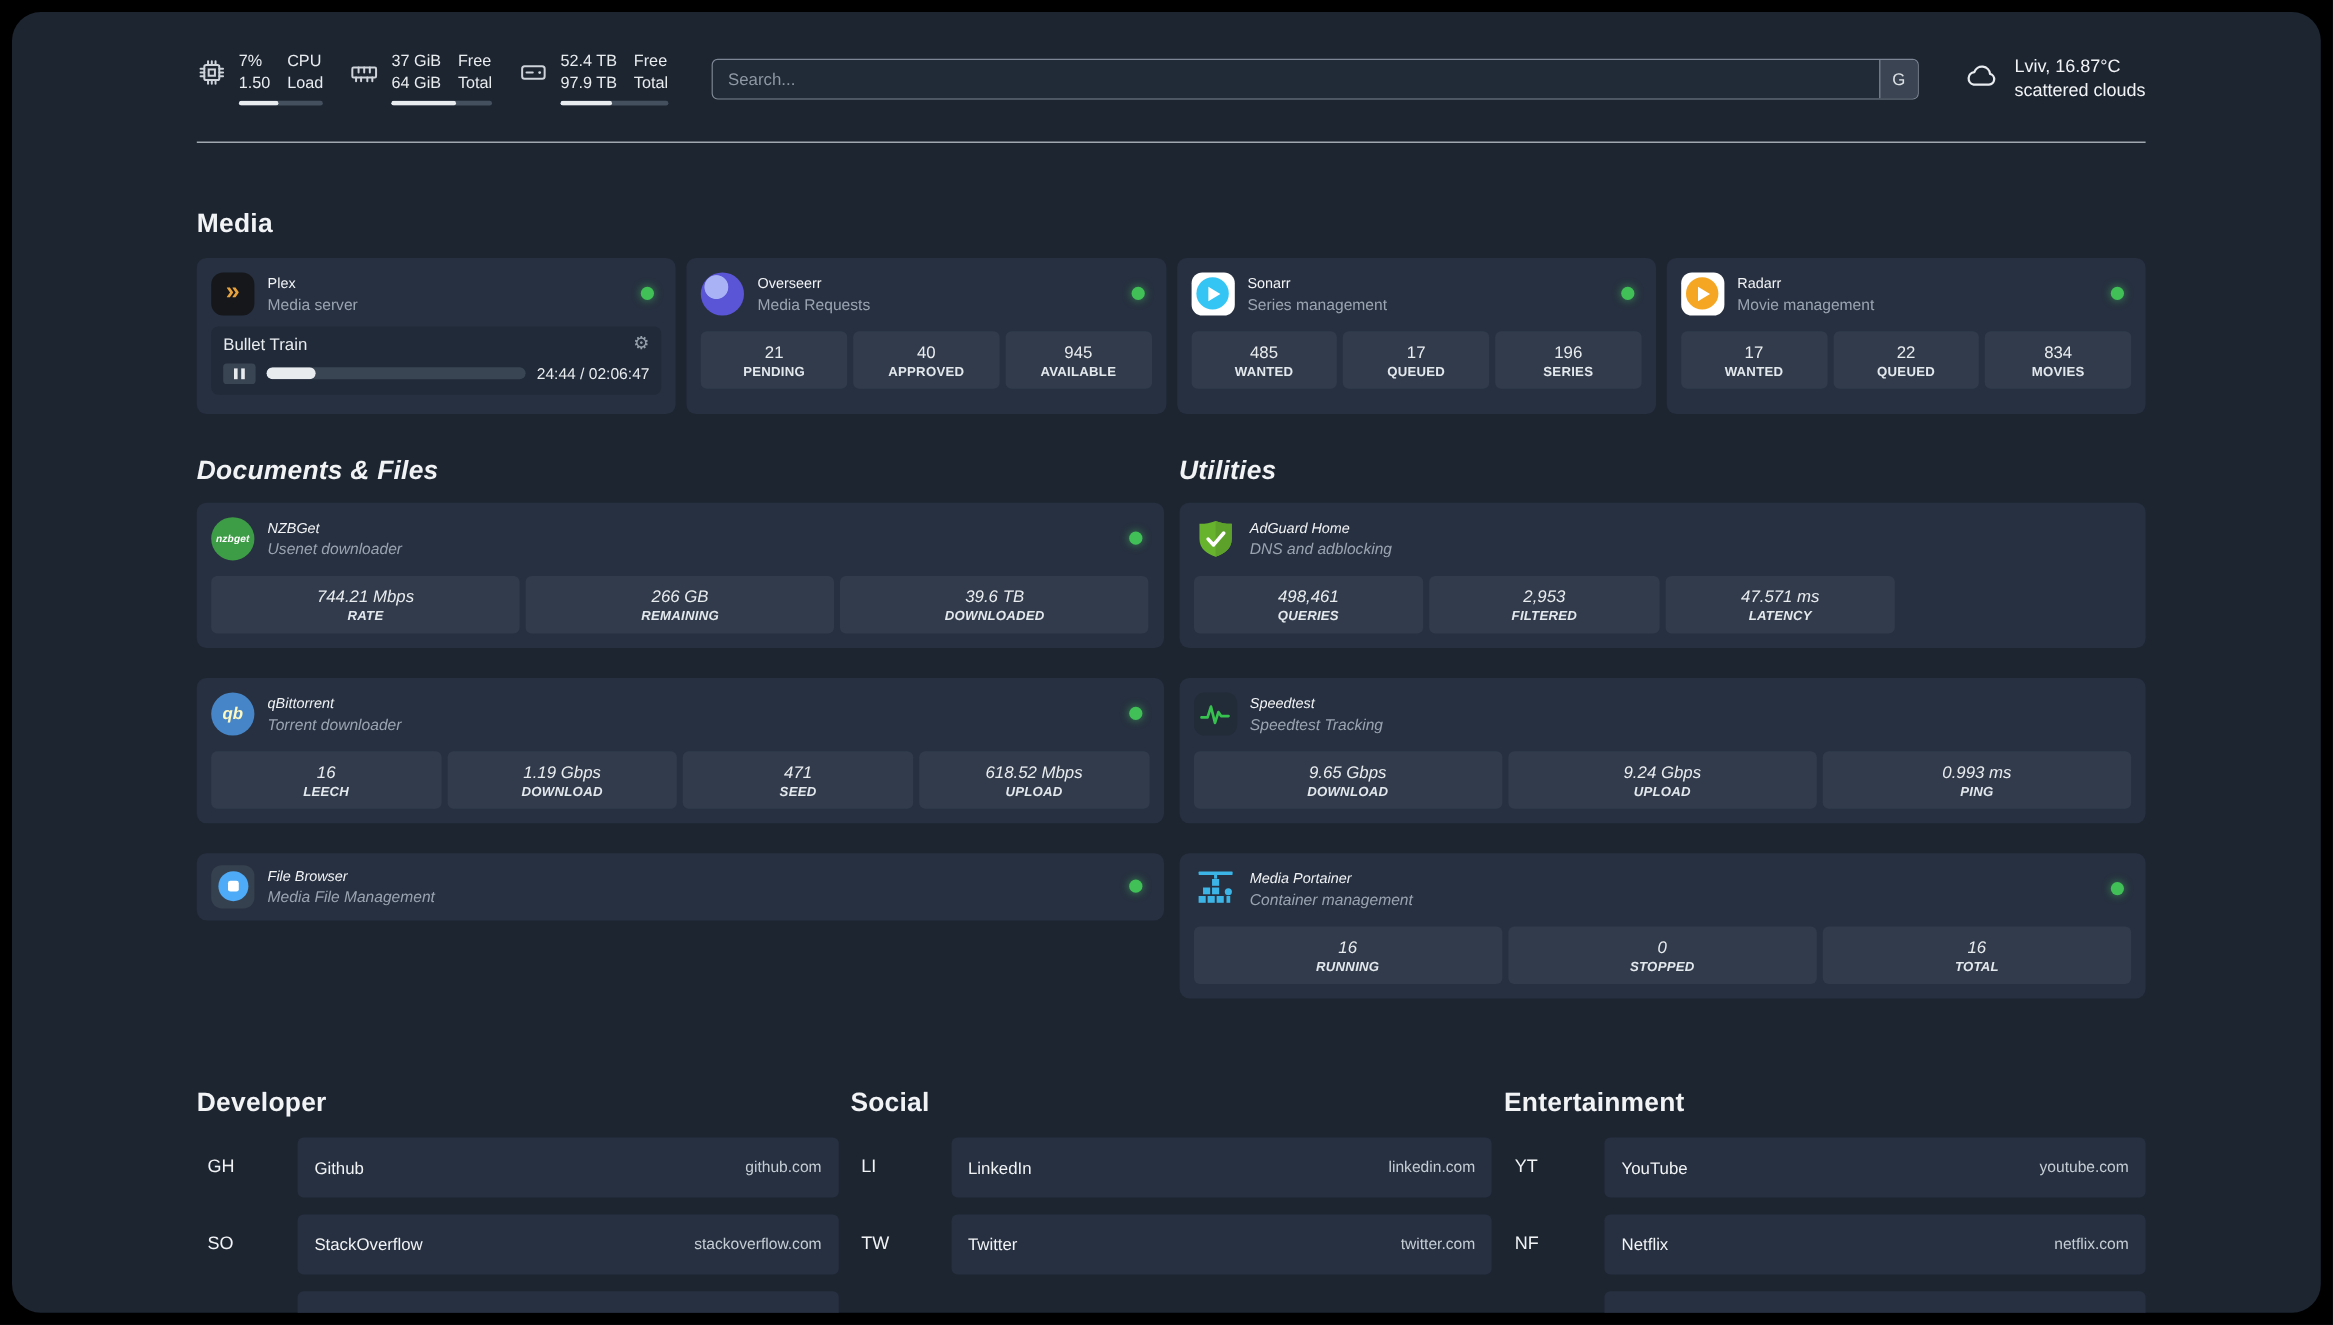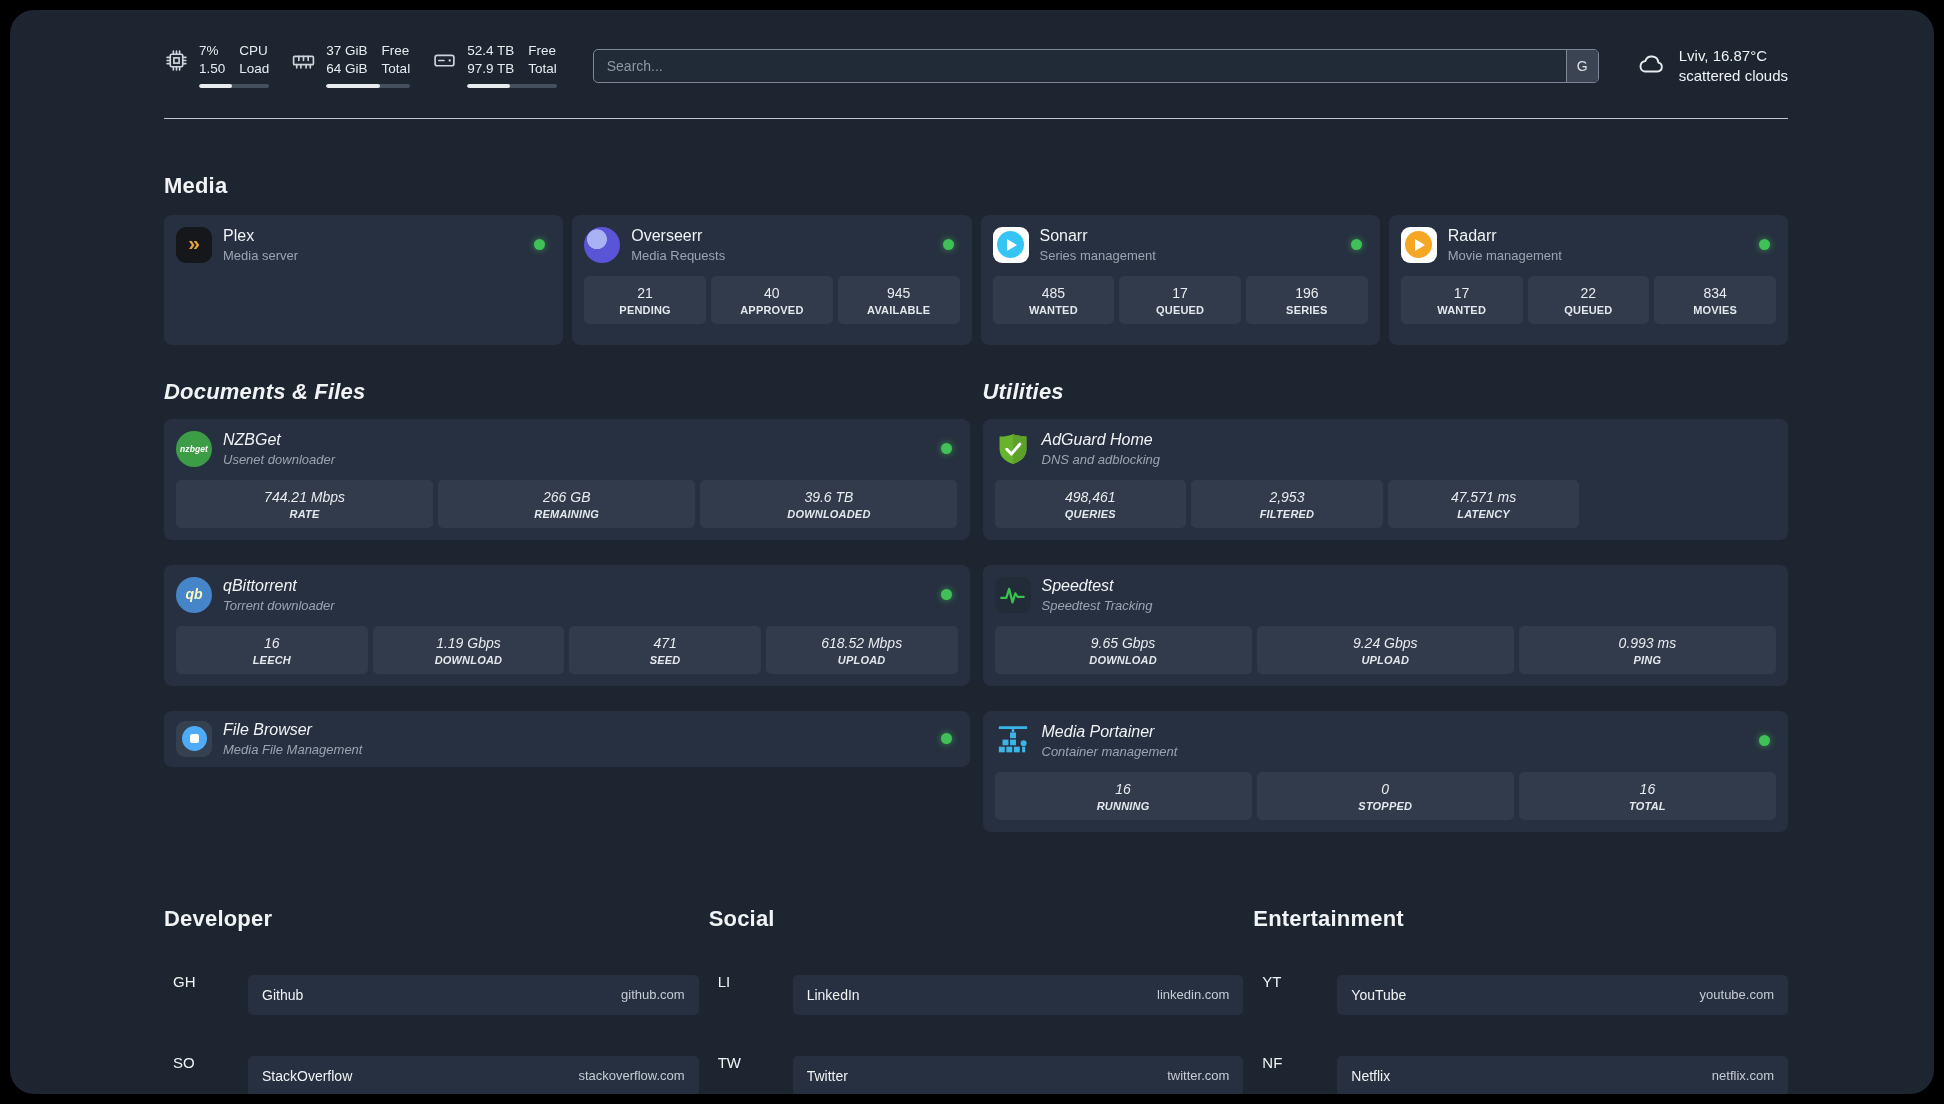--- a/index.html
+++ b/index.html
@@ -34,21 +34,21 @@
   .h-bm { margin:0 0 16px; }
 
   
   .grid-media { display:grid; grid-template-columns:repeat(4,1fr); gap:9px; }
   .grid-media .card { min-height:130px; }
   .card { background:#273040; border-radius:8px; padding:12px; position:relative; cursor:pointer; }
   .card-slim { padding:10px 12px; }
 
   .app-header { display:flex; align-items:center; gap:11px; }
   .app-icon { width:36px; height:36px; border-radius:9px; display:flex; align-items:center; justify-content:center; flex:0 0 36px; overflow:hidden; }
-  .app-name { font-size:16px; color:#f1f3f5; font-weight:500; }
+  .app-name { font-size:12px; color:#f1f3f5; font-weight:500; }
   .app-desc { font-size:13px; color:#9aa4b1; margin-top:3px; }
   .status-dot { width:11px; height:11px; border-radius:50%; background:#40c057; margin-left:auto; margin-right:6px; box-shadow:0 0 7px rgba(64,192,87,.65); flex:0 0 auto; }
 
   .stats { display:grid; gap:5px; margin-top:13px; }
   .cols-3 { grid-template-columns:repeat(3,1fr); }
   .cols-4 { grid-template-columns:repeat(4,1fr); }
   .tile { background:#313b4b; border-radius:5px; text-align:center; padding:9px 4px 8px; }
   .tile-value { font-size:14px; color:#e9ecef; display:block; }
   .tile-label { font-size:11px; font-weight:700; color:#e3e8ed; display:block; margin-top:3px; letter-spacing:.2px; }
 
@@ -65,21 +65,21 @@
   .time { font-size:13px; color:#e9ecef; white-space:nowrap; }
 
   
   .two-col { display:grid; grid-template-columns:1fr 1fr; gap:13px; align-items:start;font-style:italic; }
   .col-stack { display:flex; flex-direction:column; gap:25px; }
 
   
   .bookmarks { display:grid; grid-template-columns:1fr 1fr 1fr; gap:10px; margin-top:74px; align-items:start; }
   .bm-row { display:flex; align-items:center; margin-bottom:14px;gap:32px; }
   .bm-abbr { width:52px; font-size:15px; color:#f1f3f5; padding-left:9px; }
-  .bm-pill { flex:1; height:40px; background:#273040; border-radius:5px; display:flex; align-items:center; justify-content:space-between; padding:0 14px; cursor:pointer;margin-top:27px; }
+  .bm-pill { flex:1; height:50px; background:#273040; border-radius:5px; display:flex; align-items:center; justify-content:space-between; padding:0 14px; cursor:pointer; }
   .bm-name { font-size:14px; color:#f1f3f5; }
   .bm-url { font-size:13px; color:#c4ccd4; }
 
   
   .icon-plex { background:#15171b; color:#e8a33d; font-size:21px; font-weight:700; border-radius:10px; padding-bottom:4px; }
   .icon-overseerr { border-radius:50%; background:radial-gradient(circle at 36% 34%, #a9b2f4 0 29%, #5a55d6 31% 100%); }
   .icon-sonarr, .icon-radarr { background:#fff; }
   .emblem { width:27px; height:27px; border-radius:50%; display:flex; align-items:center; justify-content:center; }
   .emblem-sonarr { background:#35c5f4; }
   .emblem-radarr { background:#f5a623; }
@@ -197,20 +197,36 @@
   <div class="grid-media">
 
     <div class="card">
       <div class="app-header">
         <span class="app-icon icon-plex">»</span>
         <div>
           <div class="app-name">Plex</div>
           <div class="app-desc">Media server</div>
         </div>
         <span class="status-dot"></span>
+      </div>
+      <div class="player">
+        <div class="player-top">
+          <span class="track-title">Bullet Train</span>
+          <span class="gear">⚙</span>
+        </div>
+        <div class="player-bottom">
+          <button class="pause-btn">
+              <i></i>
+              <i></i>
+            </button>
+          <div class="seek">
+              <div class="fill" style="width: 19%;"></div>
+            </div>
+          <span class="time">24:44 / 02:06:47</span>
+        </div>
       </div>
     </div>
 
     <div class="card">
       <div class="app-header">
         <span class="app-icon icon-overseerr"></span>
         <div>
           <div class="app-name">Overseerr</div>
           <div class="app-desc">Media Requests</div>
         </div>

